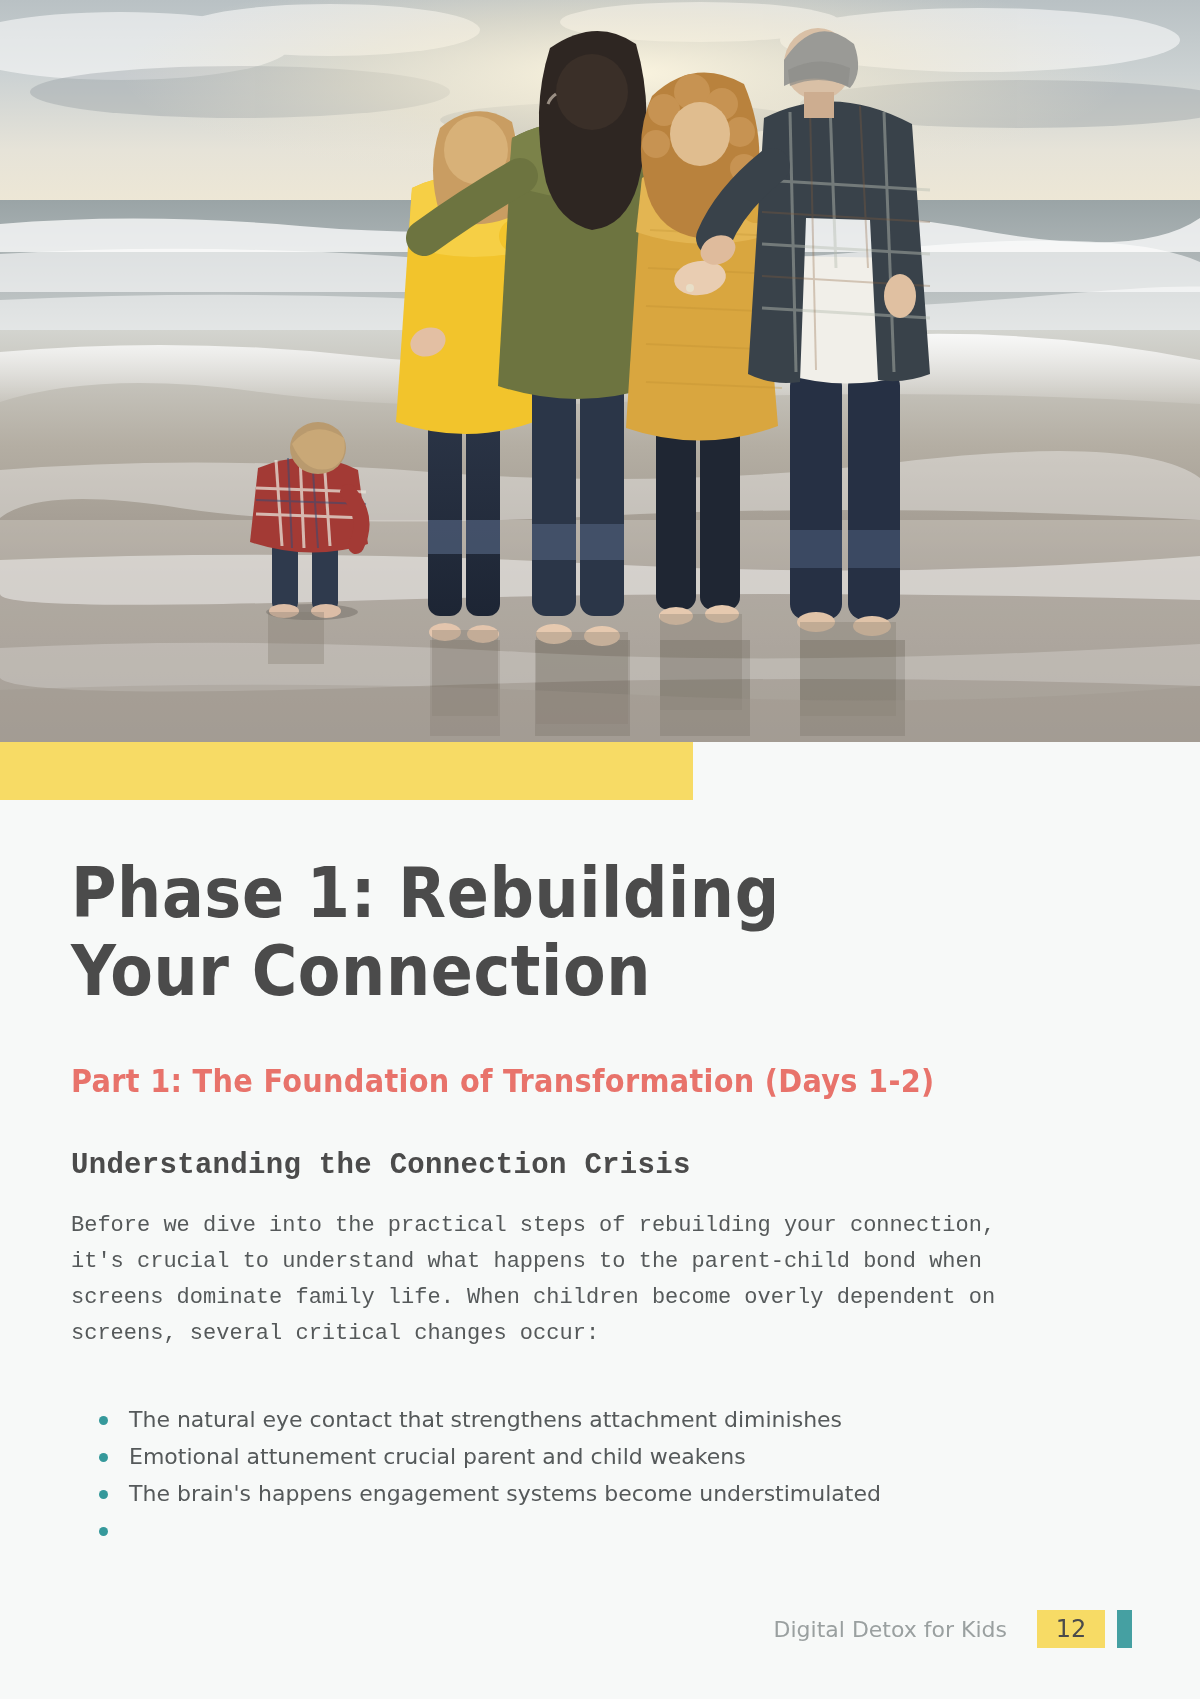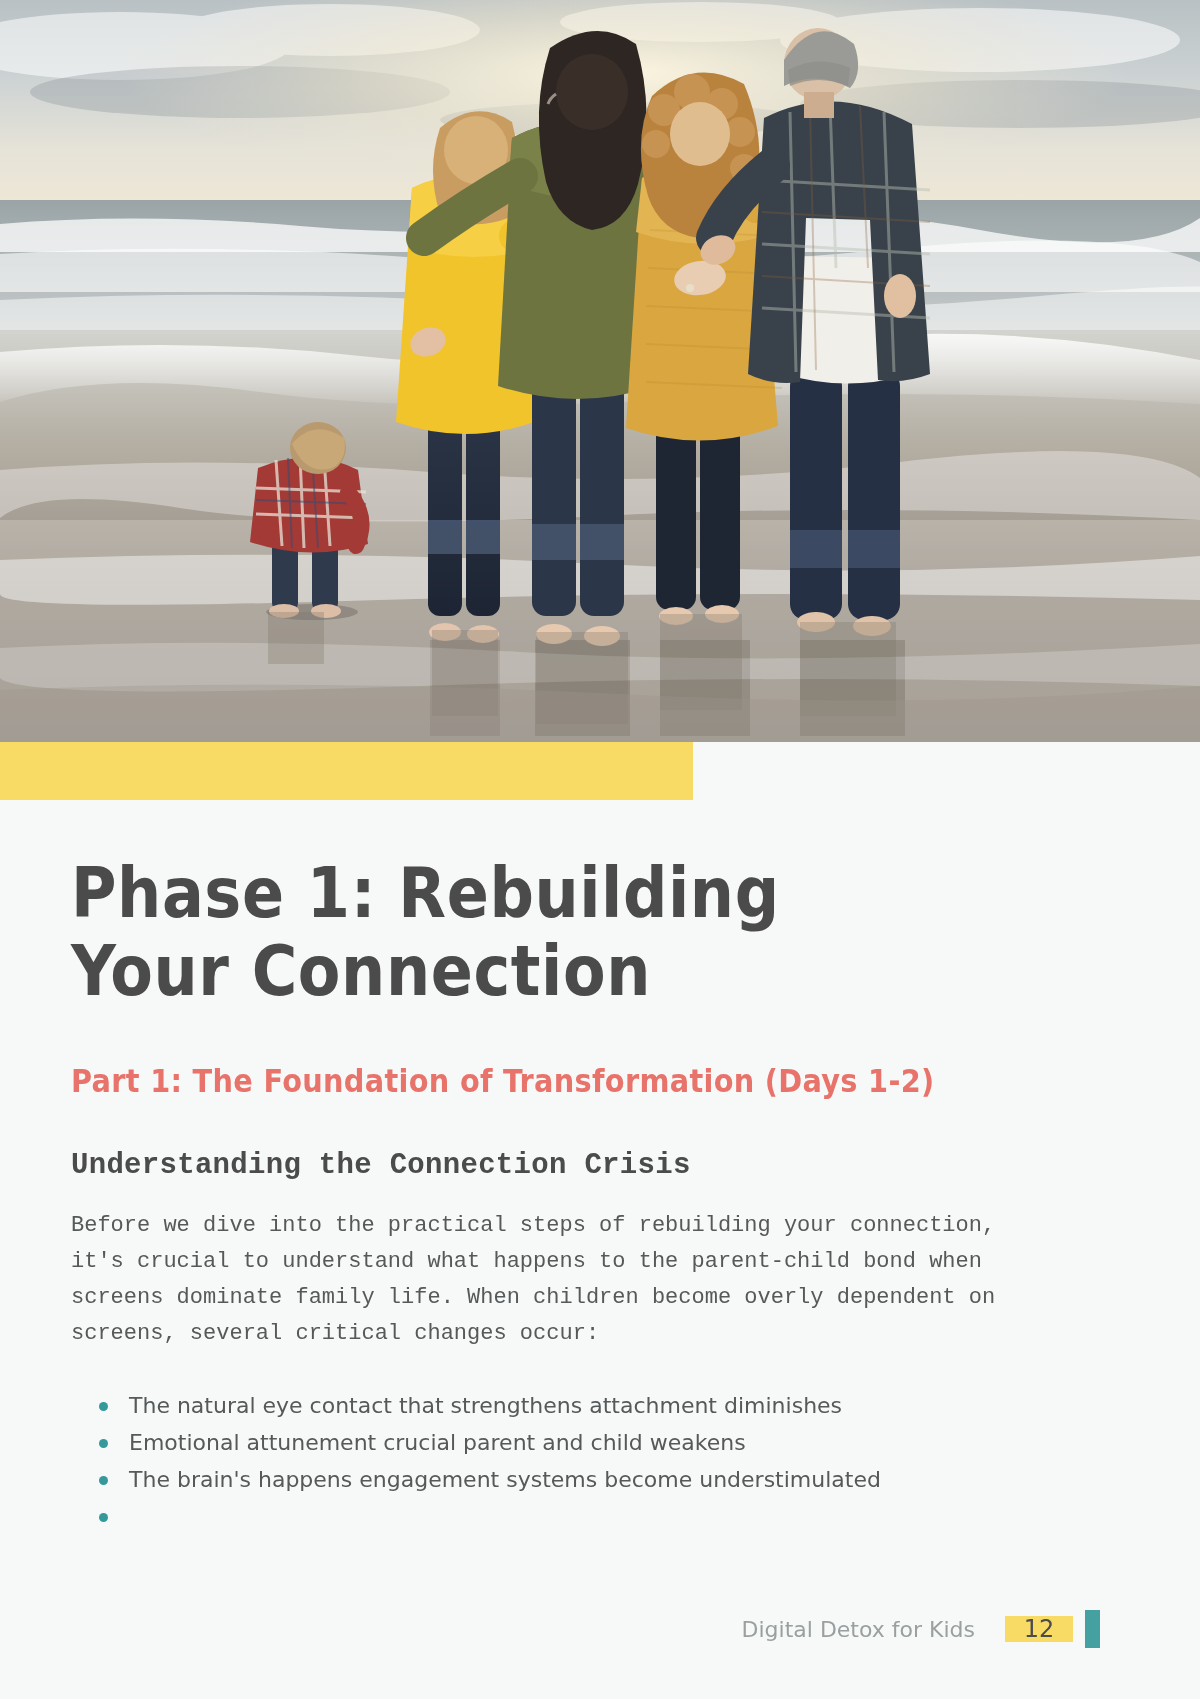--- a/index.html
+++ b/index.html
@@ -79,21 +79,21 @@
     font-family: Liberation Mono, monospace;
     font-size: 22px;
     line-height: 1.64;
     color: #55595a;
     margin: 26px 0 0 0;
     max-width: 975px;
   }
 
   .bullet-list {
     list-style: none;
-    margin: 36px 0 0 0;
+    margin: 50px 0 0 0;
     padding: 0 0 0 28px;
   }
   .bullet-list li {
     position: relative;
     font-family: "DejaVu Sans", sans-serif;
     font-size: 22px;
     line-height: 1.68;
     color: #55595a;
     padding-left: 30px;
   }
@@ -110,36 +110,36 @@
   
   .footer {
     position: absolute;
     left: 0;
     top: 1606px;
     width: 1200px;
     height: 46px;
     display: flex;
     align-items: center;
     justify-content: flex-end;
-    padding-right: 100px;
+    padding-right: 68px;
     box-sizing: border-box;
   }
   .footer-title {
     font-family: "DejaVu Sans", sans-serif;
     font-size: 22px;
     color: #9aa0a0;
     margin-right: 30px;
   }
   .page-number-box {
     background: #f7db65;
     color: #4b4b4b;
     font-family: "DejaVu Sans", sans-serif;
     font-size: 24px;
     width: 68px;
-    height: 26px;
+    height: 38px;
     display: flex;
     align-items: center;
     justify-content: center;
   }
   .footer-tick {
     width: 15px;
     height: 38px;
     background: #45a0a2;
     margin-left: 12px;
   }

